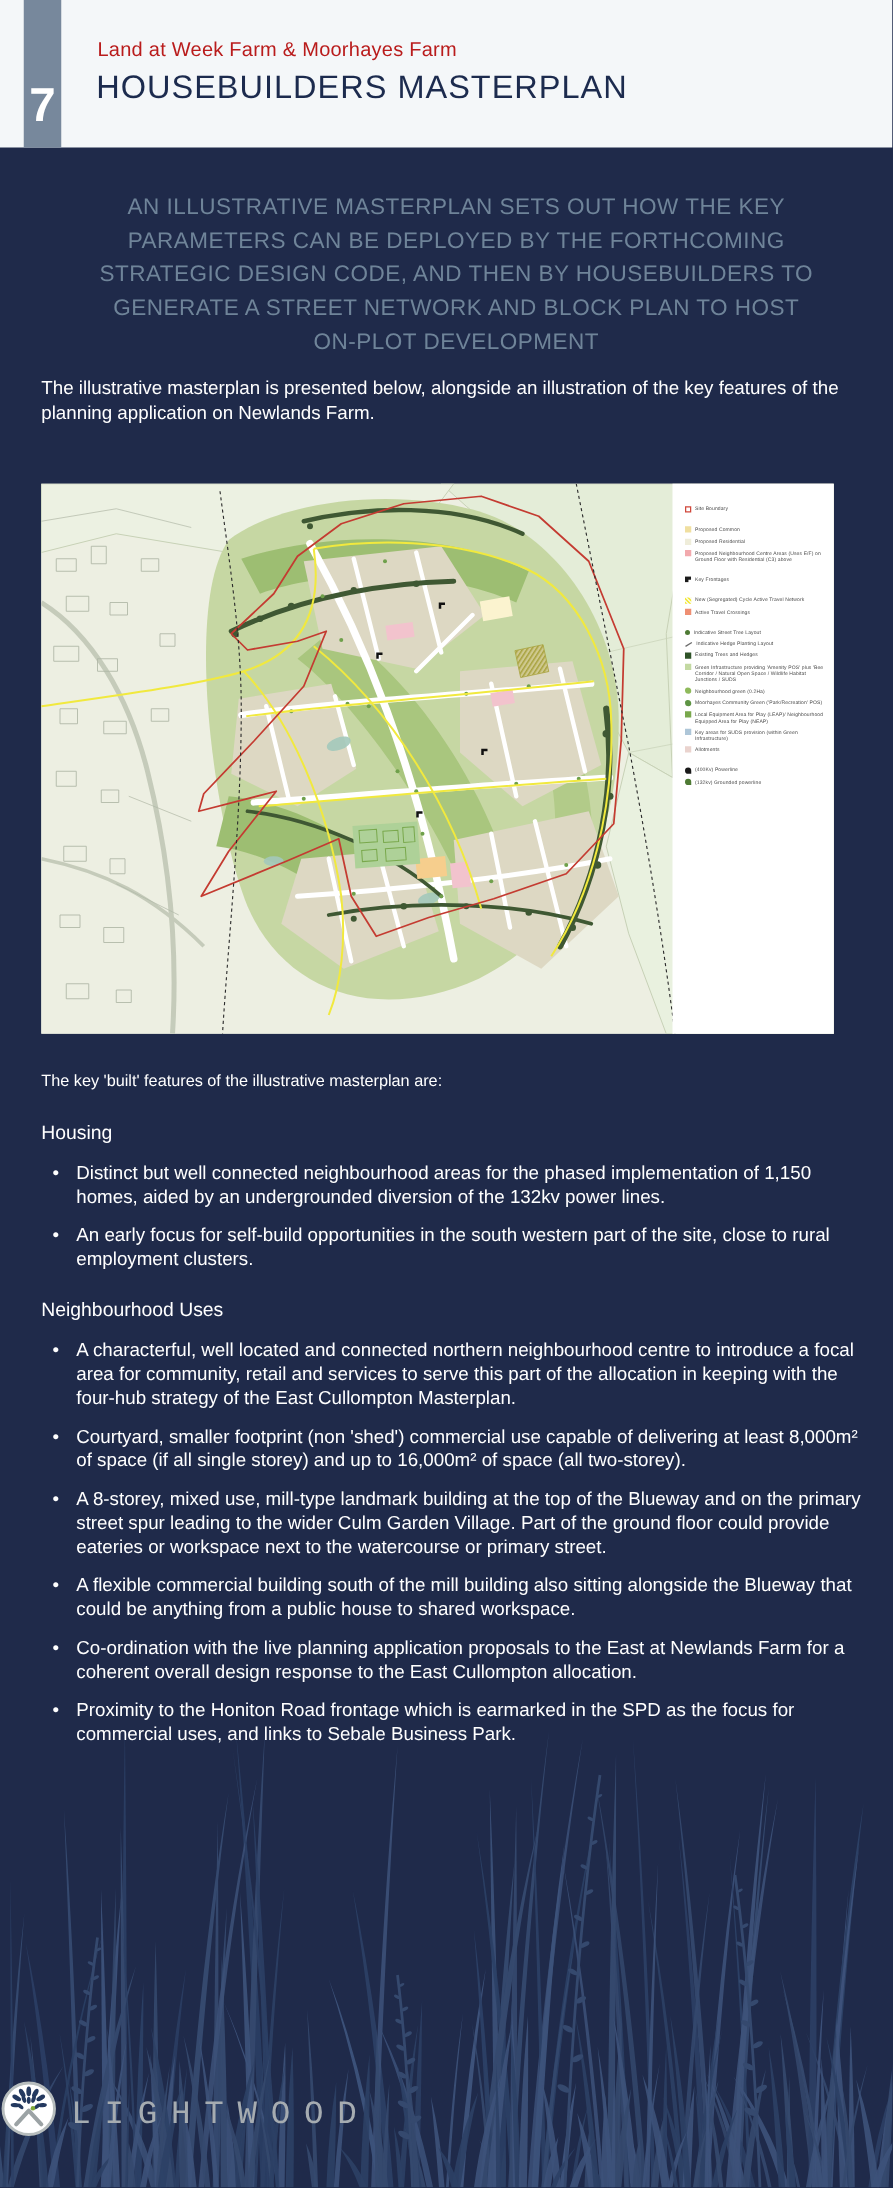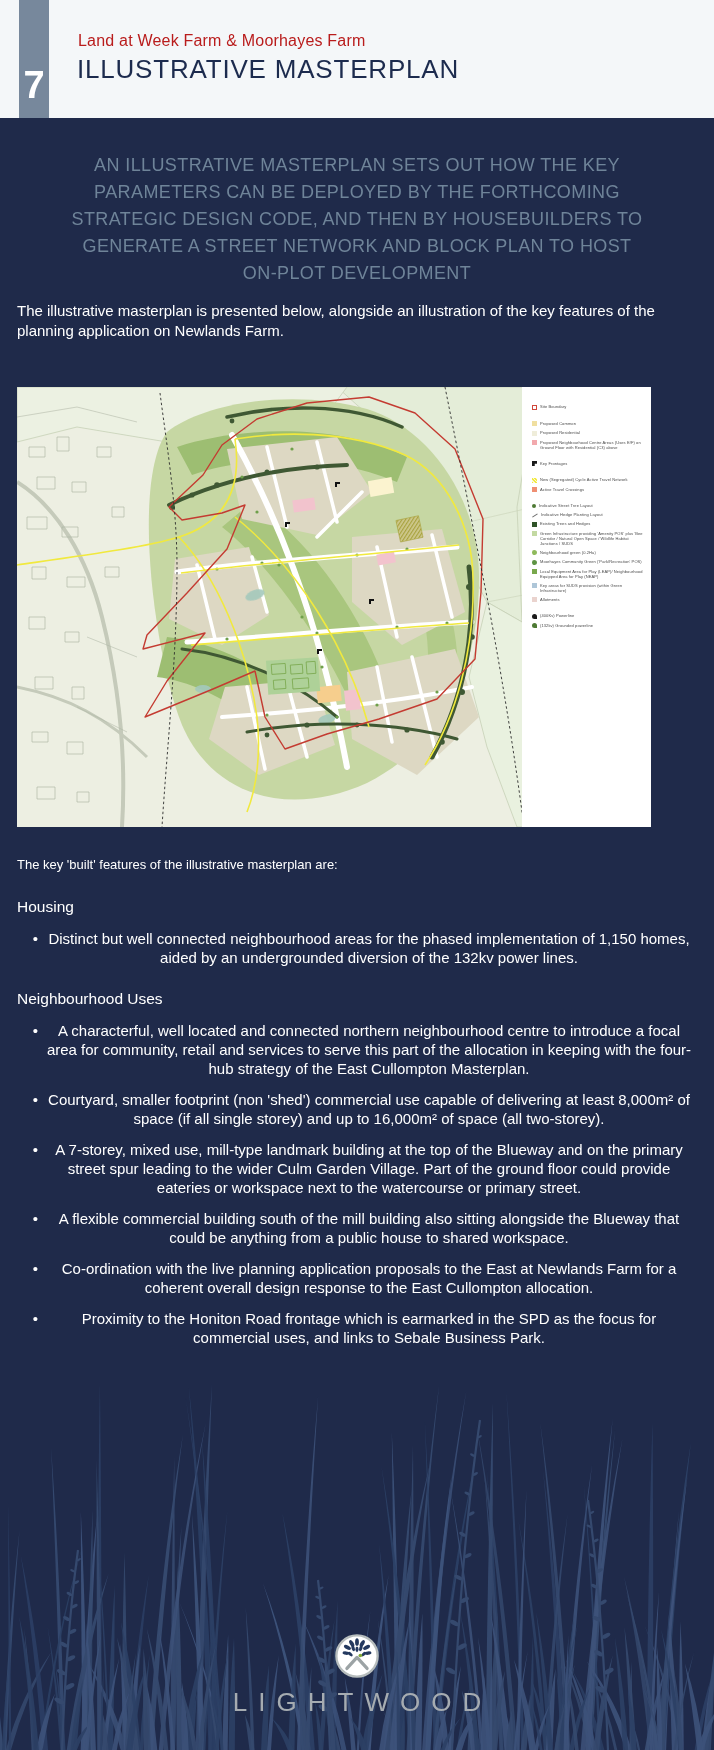--- a/index.html
+++ b/index.html
@@ -10,59 +10,59 @@
     -webkit-font-smoothing:antialiased;
   }
   
   .page-header{position:absolute;top:0;left:0;width:714px;height:118px;background:#F4F7F9;}
   .chapter-box{position:absolute;left:19px;top:0;width:30px;height:118px;background:#77889C;
     display:flex;align-items:flex-end;justify-content:center;padding-bottom:14px;box-sizing:border-box;}
   .chapter-box .num{color:#FFFFFF;font-size:38px;font-weight:700;line-height:1;}
   .kicker{position:absolute;left:78px;top:32px;font-size:16px;color:#b91c1c;letter-spacing:.2px;text-align:center;}
   .page-title{position:absolute;left:77px;top:54px;font-size:26px;color:#1C2B4E;font-weight:400;letter-spacing:.8px;}
   
-  .content{position:absolute;top:118px;left:0;right:0;padding:0 17px;box-sizing:border-box;}
+  .content{position:absolute;top:118px;left:16px;right:0;padding:0 17px;box-sizing:border-box;}
   .statement{margin:34px 6px 0;text-align:center;color:#6F8499;font-size:18px;line-height:27px;
     letter-spacing:.4px;white-space:pre-line;}
   .lead-paragraph{margin-top:14px;color:#FFFFFF;font-size:15px;line-height:20px;}
   
   .map-figure{margin-top:46px;width:634px;height:440px;position:relative;background:#EDEFE2;}
   .map-figure svg.mapart{position:absolute;inset:0;display:block;}
   .legend-panel{position:absolute;left:505px;top:0;width:129px;height:440px;background:#FFFFFF;
     box-sizing:border-box;padding:17px 7px 0 10px;}
   .legend-item{display:flex;align-items:flex-start;gap:3px;margin-top:4px;}
   .legend-item.gap{margin-top:11px;}
   .legend-item:first-child{margin-top:0;}
   .legend-swatch{width:5px;height:5px;flex:0 0 auto;margin-top:.5px;}
   .legend-swatch.dot{width:4px;height:4px;border-radius:50%;}
   .legend-swatch.line{height:1.2px;width:6px;margin-top:2.5px;transform:rotate(-32deg);}
   .legend-swatch.outline{background:#fff;box-sizing:border-box;}
   .legend-label{font-size:4px;line-height:5px;color:#4A4A4A;letter-spacing:.1px;}
   
   .features-lead{margin-top:28px;color:#FFFFFF;font-size:13px;line-height:20px;}
   .section-title{margin:22px 0 0;color:#FFFFFF;font-size:15.5px;font-weight:400;line-height:20px;}
-  .bullet{display:flex;margin-top:12px;text-align:center;}
+  .bullet{display:flex;margin-top:12px;}
   .bullet-marker{flex:0 0 28px;padding-left:9px;box-sizing:border-box;color:#FFFFFF;font-size:15px;line-height:19px;}
   .bullet-marker::before{content:"\2022";}
   .bullet-text{flex:1;color:#FFFFFF;font-size:15px;line-height:19px;padding-right:4px;}
   
   .grass-wrap{position:absolute;left:0;bottom:0;width:714px;height:480px;pointer-events:none;}
-  .brand{position:absolute;left:0;right:0;bottom:32px;display:flex;flex-direction:column;align-items:center;}
+  .brand{position:absolute;left:0;right:0;bottom:32px;display:flex;flex-direction:row;align-items:center;font-family:Liberation Mono, monospace;}
   .brand .tree{width:46px;height:46px;margin-bottom:8px;}
   .wordmark{color:#A6ACB1;font-size:26px;letter-spacing:11px;text-indent:11px;font-weight:400;}
 </style>
 </head>
 <body>
 
 <div class="page-header">
   <div class="chapter-box">
     <span class="num">7</span>
   </div>
   <div class="kicker">Land at Week Farm &amp; Moorhayes Farm</div>
-  <div class="page-title">ILLUSTRATIVE MASTERPLAN</div>
+  <div class="page-title">HOUSEBUILDERS MASTERPLAN</div>
 </div>
 
 <div class="content">
   <div class="statement">AN ILLUSTRATIVE MASTERPLAN SETS OUT HOW THE KEY
 PARAMETERS CAN BE DEPLOYED BY THE FORTHCOMING
 STRATEGIC DESIGN CODE, AND THEN BY HOUSEBUILDERS TO
 GENERATE A STREET NETWORK AND BLOCK PLAN TO HOST
 ON-PLOT DEVELOPMENT</div>
   <p class="lead-paragraph">The illustrative masterplan is presented below, alongside an illustration of the key features of the planning application on Newlands Farm.</p>
 
@@ -289,32 +289,36 @@
     </div>
   </div>
 
   <p class="features-lead">The key 'built' features of the illustrative masterplan are:</p>
   <div>
       <div class="section-title">Housing</div>
       <div class="bullet">
         <span class="bullet-marker"></span>
         <div class="bullet-text">Distinct but well connected neighbourhood areas for the phased implementation of 1,150 homes, aided by an undergrounded diversion of the 132kv power lines.</div>
       </div>
+      <div class="bullet">
+        <span class="bullet-marker"></span>
+        <div class="bullet-text">An early focus for self-build opportunities in the south western part of the site, close to rural employment clusters.</div>
+      </div>
       <div class="section-title">Neighbourhood Uses</div>
       <div class="bullet">
         <span class="bullet-marker"></span>
         <div class="bullet-text">A characterful, well located and connected northern neighbourhood centre to introduce a focal area for community, retail and services to serve this part of the allocation in keeping with the four-hub strategy of the East Cullompton Masterplan.</div>
       </div>
       <div class="bullet">
         <span class="bullet-marker"></span>
         <div class="bullet-text">Courtyard, smaller footprint (non 'shed') commercial use capable of delivering at least 8,000m² of space (if all single storey) and up to 16,000m² of space (all two-storey).</div>
       </div>
       <div class="bullet">
         <span class="bullet-marker"></span>
-        <div class="bullet-text">A 7-storey, mixed use, mill-type landmark building at the top of the Blueway and on the primary street spur leading to the wider Culm Garden Village. Part of the ground floor could provide eateries or workspace next to the watercourse or primary street.</div>
+        <div class="bullet-text">A 8-storey, mixed use, mill-type landmark building at the top of the Blueway and on the primary street spur leading to the wider Culm Garden Village. Part of the ground floor could provide eateries or workspace next to the watercourse or primary street.</div>
       </div>
       <div class="bullet">
         <span class="bullet-marker"></span>
         <div class="bullet-text">A flexible commercial building south of the mill building also sitting alongside the Blueway that could be anything from a public house to shared workspace.</div>
       </div>
       <div class="bullet">
         <span class="bullet-marker"></span>
         <div class="bullet-text">Co-ordination with the live planning application proposals to the East at Newlands Farm for a coherent overall design response to the East Cullompton allocation.</div>
       </div>
       <div class="bullet">

